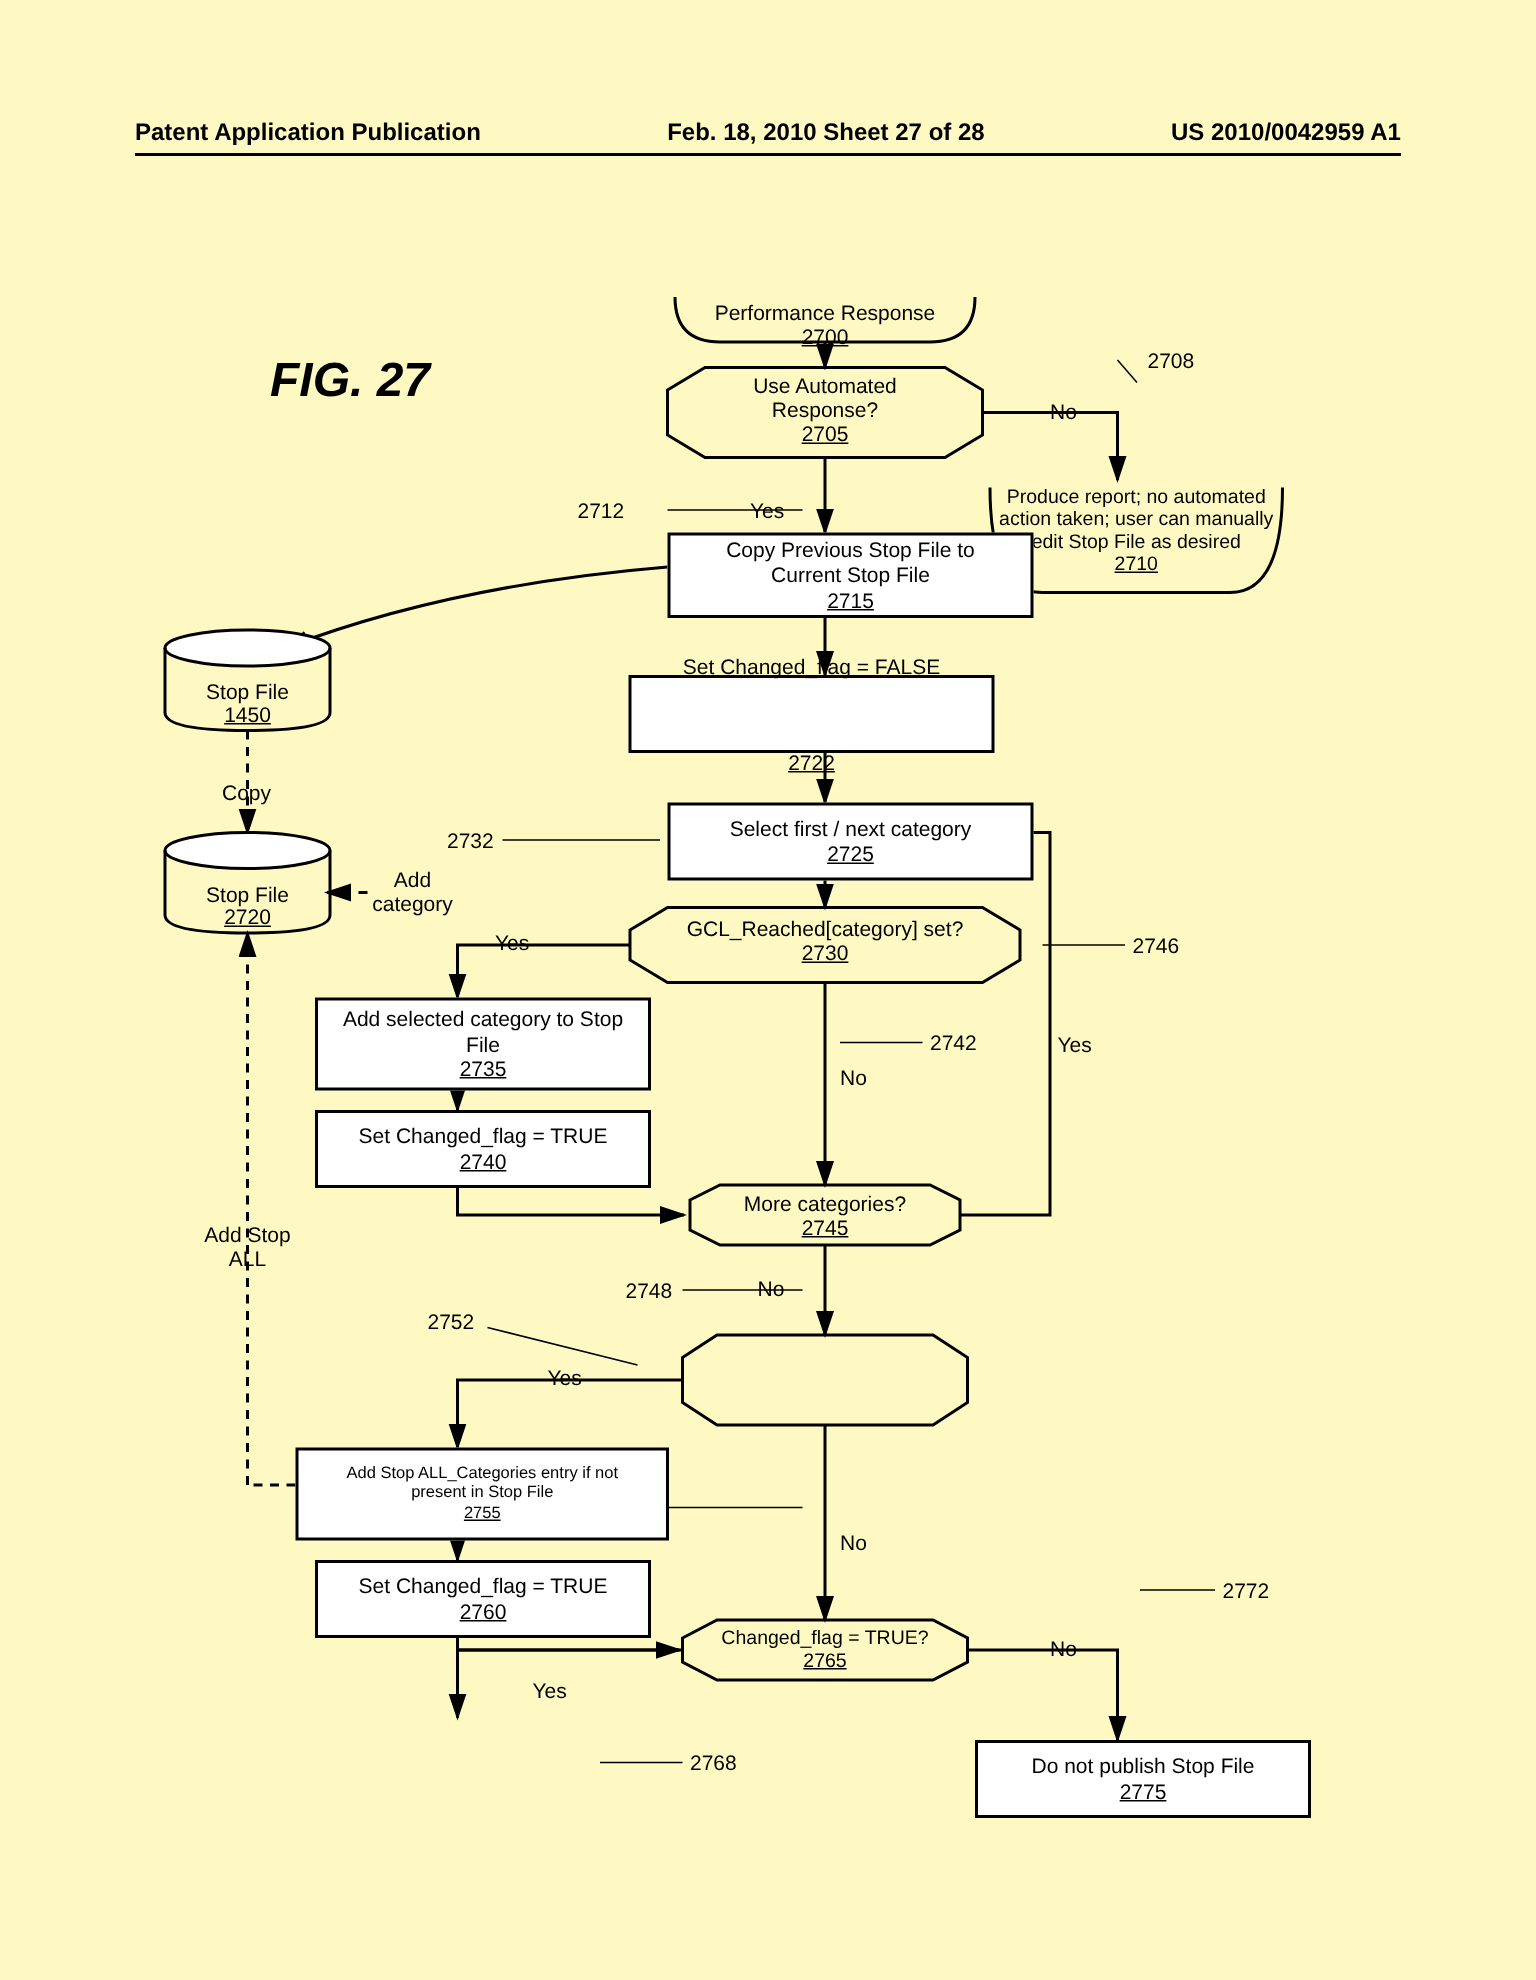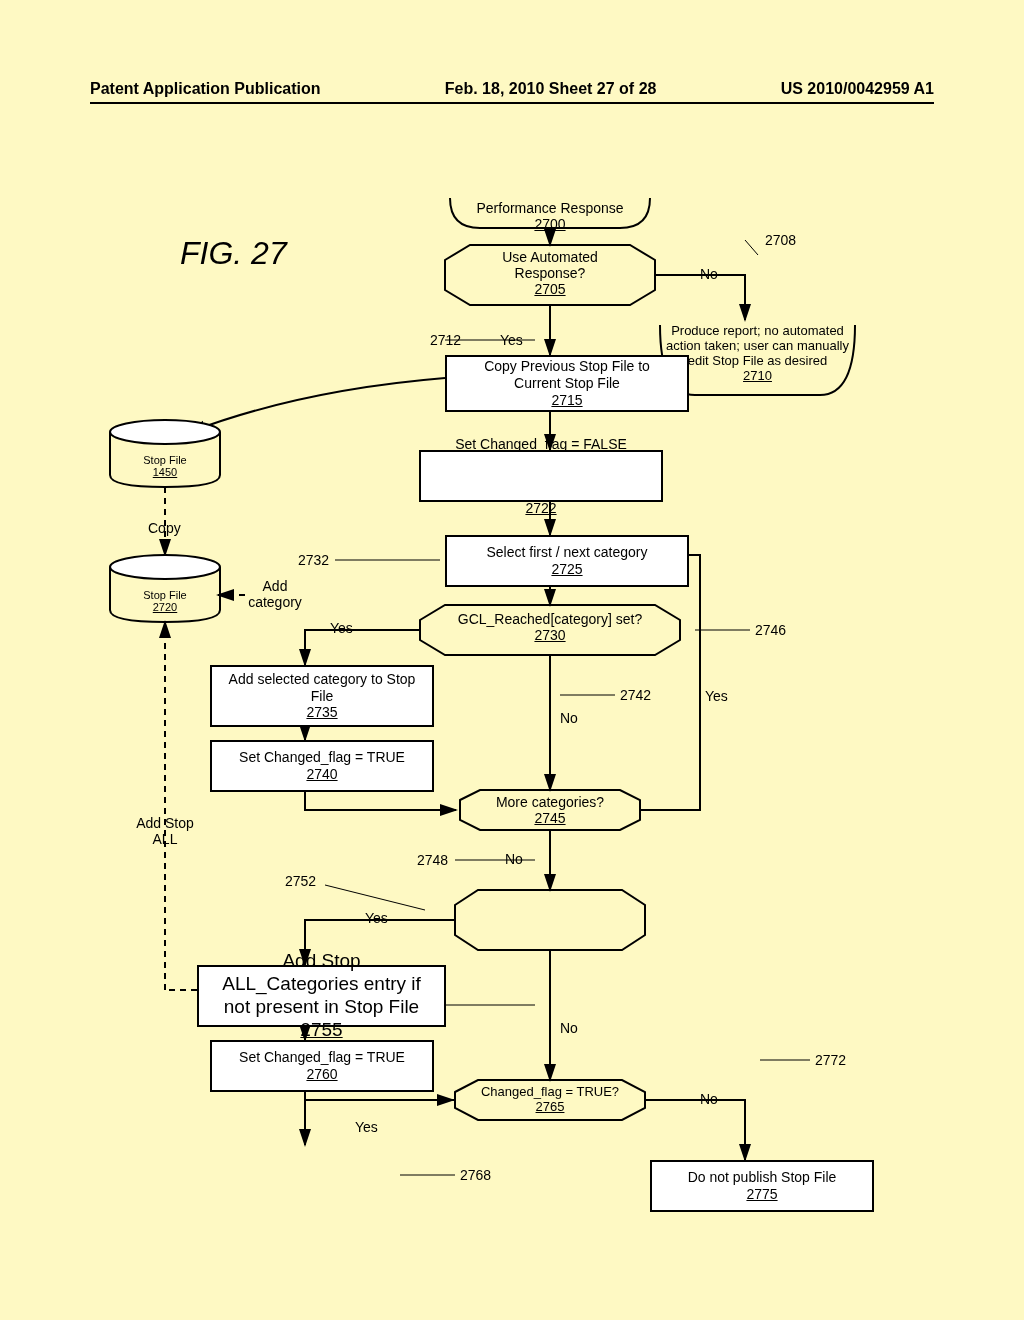--- a/index.html
+++ b/index.html
@@ -24,21 +24,21 @@
     font-weight: bold;
     font-size: 16px;
     border-bottom: 2px solid #000;
     padding-bottom: 4px;
   }
   .fig-title {
     position: absolute;
     left: 180px;
     top: 235px;
     font-size: 32px;
-    font-weight: normal;
+    font-weight: bold;
     font-style: italic;
   }
   .svg-layer {
     position: absolute;
     top: 0;
     left: 0;
   }
   .box {
     position: absolute;
     border: 2px solid #000;
@@ -63,21 +63,21 @@
     font-size: 14px;
     background: transparent;
   }
   .nolabel {
     position: absolute;
     font-size: 14px;
   }
   .db {
     position: absolute;
     text-align: center;
-    font-size: 11px;
+    font-size: 14px;
   }
   .db .dbtext {
     position: relative;
     top: 22px;
     line-height: 1.1;
   }
 </style>
 </head>
 <body>
 
@@ -201,21 +201,21 @@
 
   <div class="nolabel" style="left:765px; top:232px;">2708</div>
 
   <div class="label" style="left:665px; top:323px; width:185px; text-align:center; font-size:13px;">
     <span>Produce report; no automated action taken; user can manually edit Stop File as desired</span><br>
     <span class="ref">2710</span>
   </div>
 
   <div class="nolabel" style="left:700px; top:266px;">No</div>
   <div class="nolabel" style="left:500px; top:332px;">Yes</div>
-  <div class="nolabel" style="left:430px; top:332px;text-align:center;">2712</div>
+  <div class="nolabel" style="left:385px; top:332px;text-align:center;">2712</div>
 
   <div class="box" style="left:445px; top:355px; width:210px; height:45px;">
     <span>Copy Previous Stop File to Current Stop File</span>
     <span class="ref">2715</span>
   </div>
 
   <div class="box" style="left:419px; top:450px; width:210px; height:40px;gap:47px;">
     <span>Set Changed_flag = FALSE</span>
     <span class="ref">2722</span>
   </div>
@@ -255,21 +255,21 @@
 
   <div class="nolabel" style="left:505px; top:851px;">No</div>
   <div class="nolabel" style="left:417px; top:852px;">2748</div>
 
 
   <div class="nolabel" style="left:365px; top:910px;">Yes</div>
   <div class="nolabel" style="left:285px; top:873px;">2752</div>
   <div class="nolabel" style="left:560px; top:1020px;">No</div>
   <div class="nolabel" style="left:382px; top:997px;">2762</div>
 
-  <div class="box" style="left:197px; top:965px; width:215px; height:50px; font-size:19px;">
+  <div class="box" style="left:197px; top:965px; width:215px; height:50px; font-size:11px;">
     <span>Add Stop ALL_Categories entry if not present in Stop File</span>
     <span class="ref">2755</span>
   </div>
 
   <div class="box" style="left:210px; top:1040px; width:190px; height:40px;">
     <span>Set Changed_flag = TRUE</span>
     <span class="ref">2760</span>
   </div>
 
   <div class="label" style="left:470px; top:1084px; width:160px; text-align:center; font-size:13px;">

